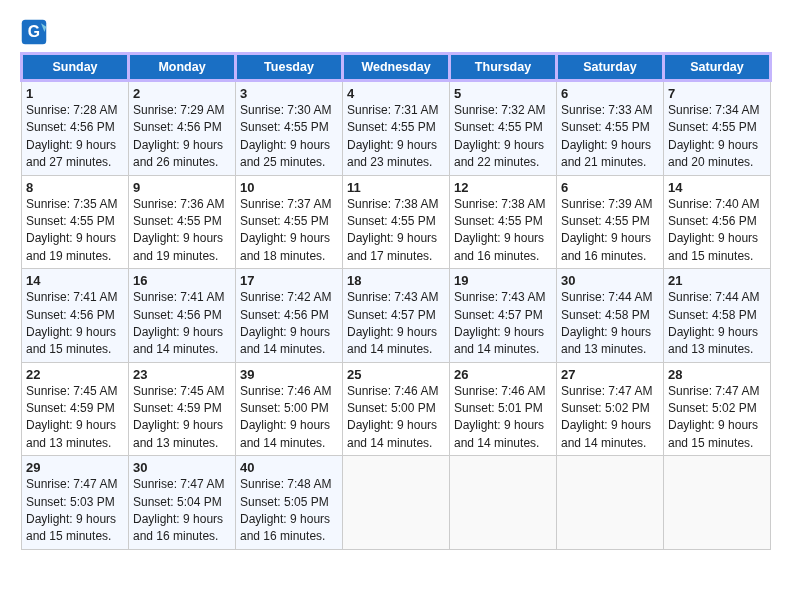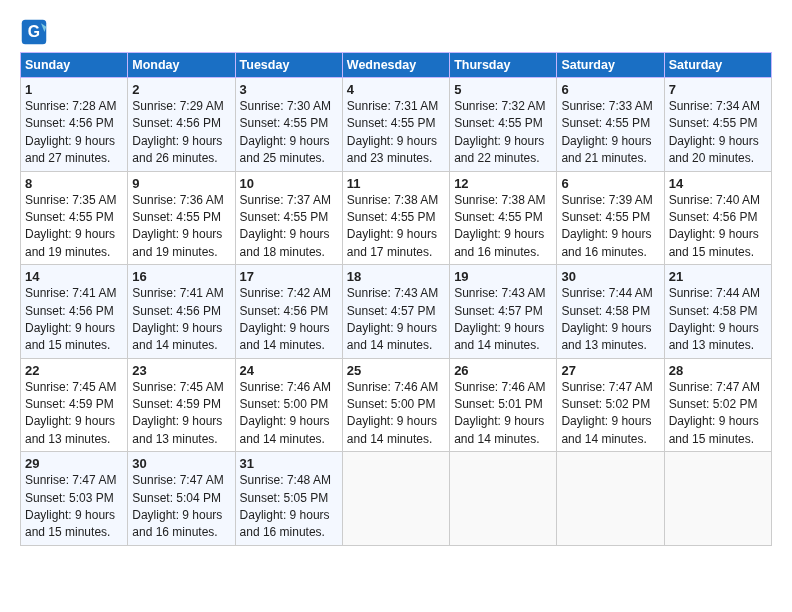--- a/index.html
+++ b/index.html
@@ -56,22 +56,22 @@
       border-collapse: collapse;
       margin-top: 6px;
       table-layout: fixed;
     }
     thead th {
       background-color: #1a6fc4;
       color: #fff;
       font-size: 12.5px;
       font-weight: bold;
       padding: 5px 4px;
-      text-align: left;
-      border: 1px solid #c4b5fd;
+      text-align: center;
+      border: 3px solid #c4b5fd;
     }
     tbody td {
       vertical-align: top;
       border: 1px solid #ccc;
       padding: 4px 4px 3px 4px;
       font-size: 9.5px;
       color: #222;
       height: 82px;
       background: #fff;
     }
@@ -224,21 +224,21 @@
         <tr>
           <td>
             <span class="day-num">22</span>
             <div class="day-info">Sunrise: 7:45 AM<br>Sunset: 4:59 PM<br>Daylight: 9 hours and 13 minutes.</div>
           </td>
           <td>
             <span class="day-num">23</span>
             <div class="day-info">Sunrise: 7:45 AM<br>Sunset: 4:59 PM<br>Daylight: 9 hours and 13 minutes.</div>
           </td>
           <td>
-            <span class="day-num">24</span>
+            <span class="day-num">39</span>
             <div class="day-info">Sunrise: 7:46 AM<br>Sunset: 5:00 PM<br>Daylight: 9 hours and 14 minutes.</div>
           </td>
           <td>
             <span class="day-num">25</span>
             <div class="day-info">Sunrise: 7:46 AM<br>Sunset: 5:00 PM<br>Daylight: 9 hours and 14 minutes.</div>
           </td>
           <td>
             <span class="day-num">26</span>
             <div class="day-info">Sunrise: 7:46 AM<br>Sunset: 5:01 PM<br>Daylight: 9 hours and 14 minutes.</div>
           </td>
@@ -254,21 +254,21 @@
         <tr>
           <td>
             <span class="day-num">29</span>
             <div class="day-info">Sunrise: 7:47 AM<br>Sunset: 5:03 PM<br>Daylight: 9 hours and 15 minutes.</div>
           </td>
           <td>
             <span class="day-num">30</span>
             <div class="day-info">Sunrise: 7:47 AM<br>Sunset: 5:04 PM<br>Daylight: 9 hours and 16 minutes.</div>
           </td>
           <td>
-            <span class="day-num">31</span>
+            <span class="day-num">40</span>
             <div class="day-info">Sunrise: 7:48 AM<br>Sunset: 5:05 PM<br>Daylight: 9 hours and 16 minutes.</div>
           </td>
           <td class="empty"></td>
           <td class="empty"></td>
           <td class="empty"></td>
           <td class="empty"></td>
         </tr>
       </tbody>
   </table>
 </div>

